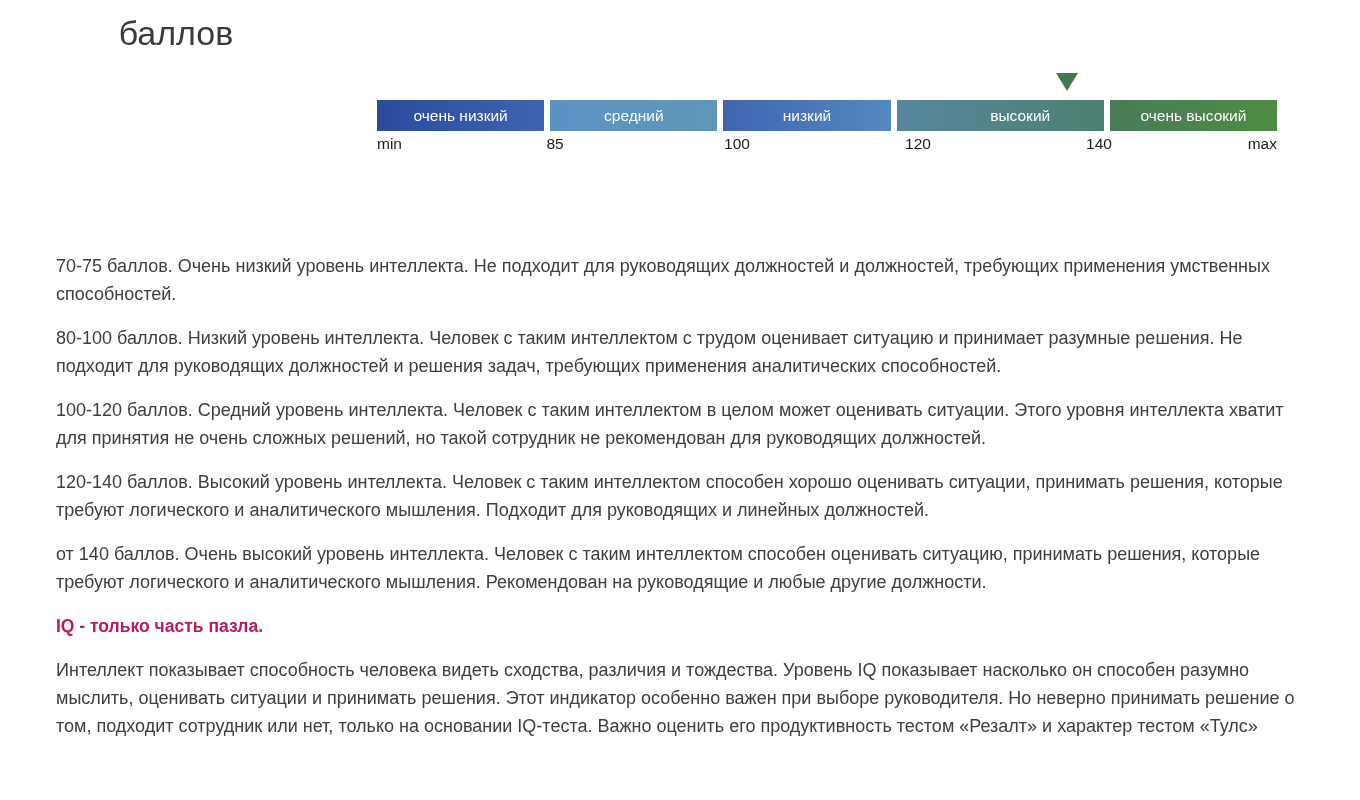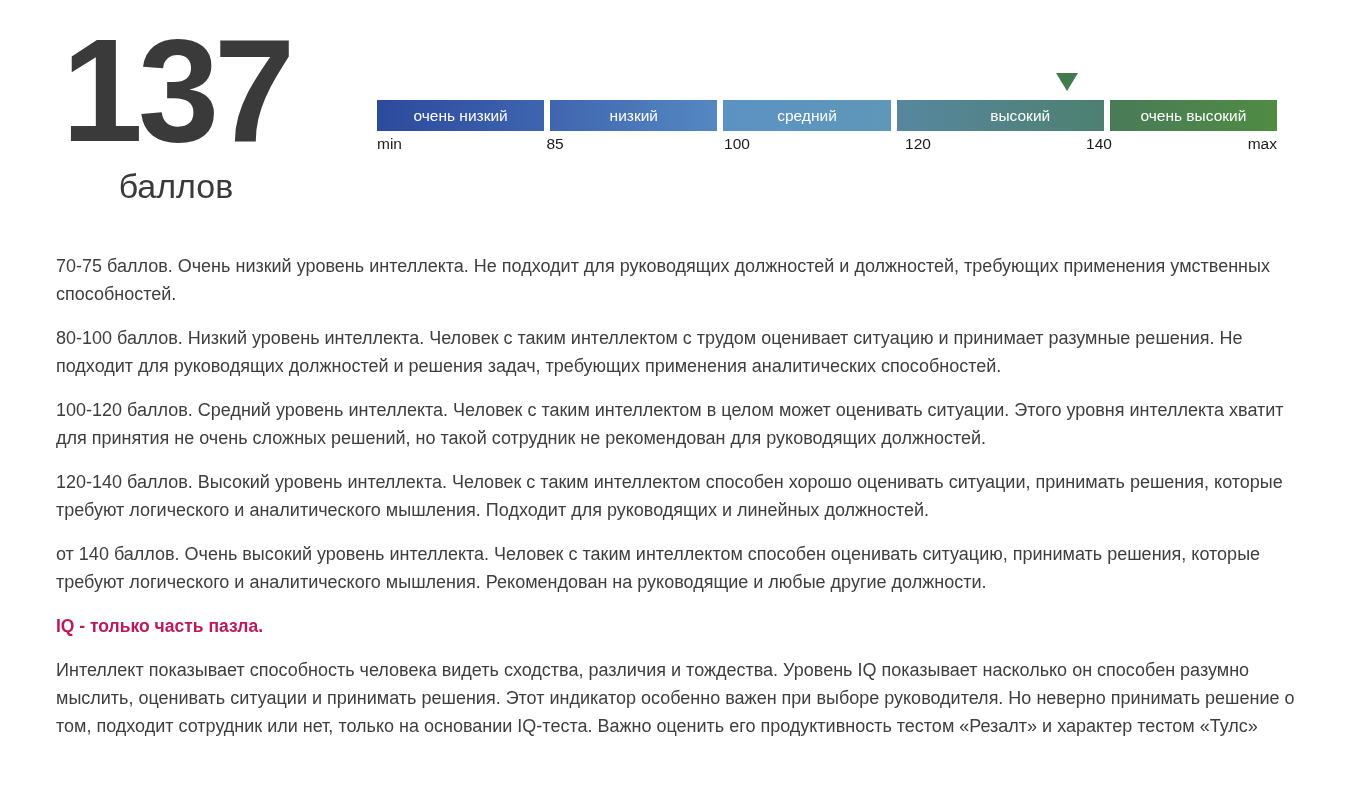--- a/index.html
+++ b/index.html
@@ -40,30 +40,29 @@
     font-size:18px;line-height:28px;color:#3e3e3e;
   }
   .content p{margin:0 0 16px 0;}
   .footer-heading{font-weight:bold;margin:38px 0 0 0;font-size:17.5px;color:#be185d;}
   .footer-text{margin-top:14px;}
 </style>
 </head>
 <body>
 
 <div class="score">
-  <div class="score-number">137</div>
   <div class="score-unit">баллов</div>
 </div>
 
 <div class="scale">
   <div class="marker" style="border-top-color: rgb(65, 122, 76);"></div>
   <div class="bar">
     <div class="seg" style="background: linear-gradient(90deg, rgb(44, 74, 157), rgb(62, 100, 175));">очень низкий</div>
+    <div class="seg" style="background: linear-gradient(90deg, rgb(91, 146, 196), rgb(95, 151, 184));">средний</div>
     <div class="seg" style="background: linear-gradient(90deg, rgb(64, 101, 176), rgb(84, 136, 193));">низкий</div>
-    <div class="seg" style="background: linear-gradient(90deg, rgb(91, 146, 196), rgb(95, 151, 184));">средний</div>
     <div class="seg" style="background: linear-gradient(90deg, rgb(87, 135, 159), rgb(77, 128, 112)); padding-left: 40px;">высокий</div>
     <div class="seg" style="background: linear-gradient(90deg, rgb(73, 123, 87), rgb(79, 140, 67));">очень высокий</div>
   </div>
   <div class="ticks">
     <span class="tick tick-0">min</span>
     <span class="tick tick-1">85</span>
     <span class="tick tick-2">100</span>
     <span class="tick tick-3">120</span>
     <span class="tick tick-4">140</span>
     <span class="tick tick-5">max</span>

